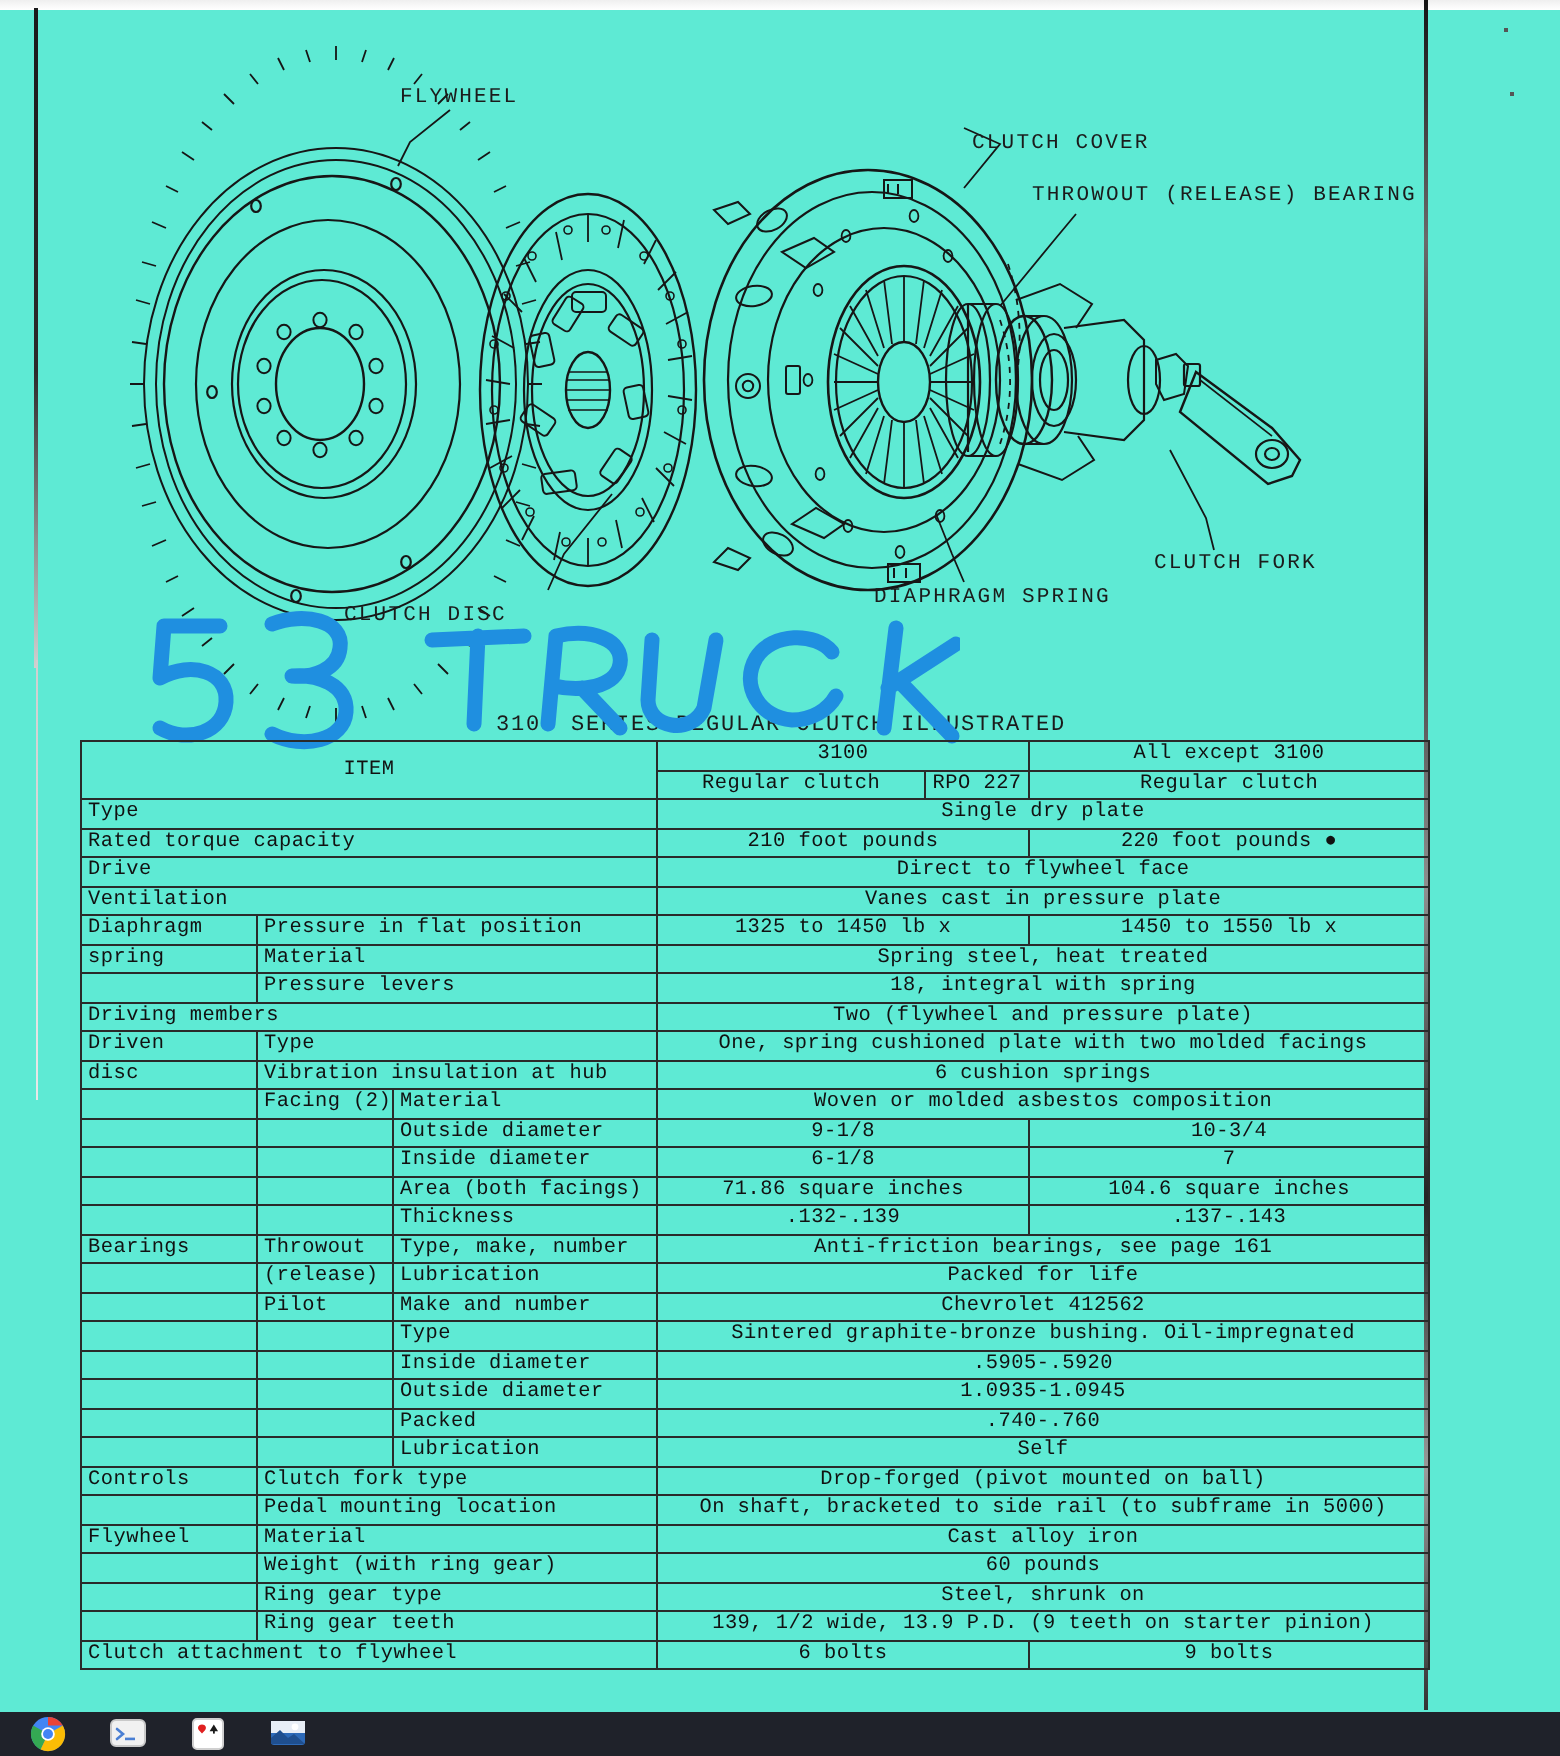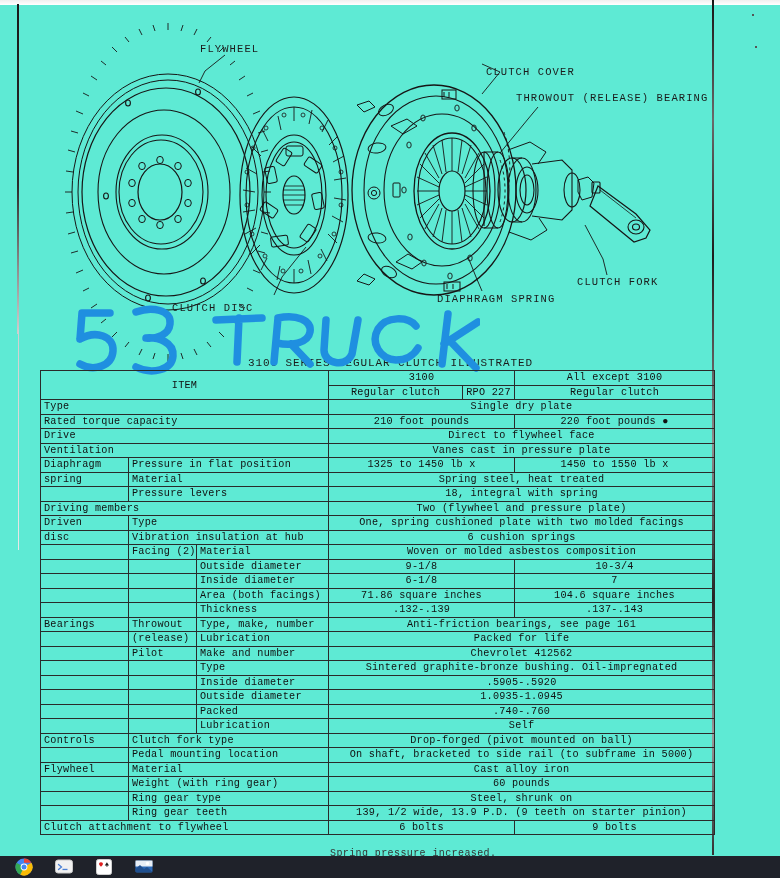--- a/index.html
+++ b/index.html
@@ -526,21 +526,20 @@
             </tr>
             <tr>
               <td class="l" colspan="3">Clutch attachment to flywheel</td>
               <td class="c" colspan="2">6 bolts</td>
               <td class="c">9 bolts</td>
             </tr>
           </tbody>
       </table>
     </div>
 
-    <div class="footnote">Spring pressure increased.</div>
   </div>
 
   <div id="taskbar">
     <div class="tb-item">
       <svg class="ic" width="18" height="18" viewBox="0 0 18 18">
         <circle cx="9" cy="9" r="8.5" fill="#4285f4"></circle>
         <path d="M9 0.5 A8.5 8.5 0 0 1 16.4 4.8 L9 4.8 Z" fill="#ea4335"></path>
         <path d="M1.6 4.8 A8.5 8.5 0 0 0 5.3 16.7 L9 9 Z" fill="#34a853"></path>
         <path d="M16.4 4.8 A8.5 8.5 0 0 1 5.3 16.7 L9 9 Z" fill="#fbbc05"></path>
         <circle cx="9" cy="9" r="3.4" fill="#fff"></circle>

